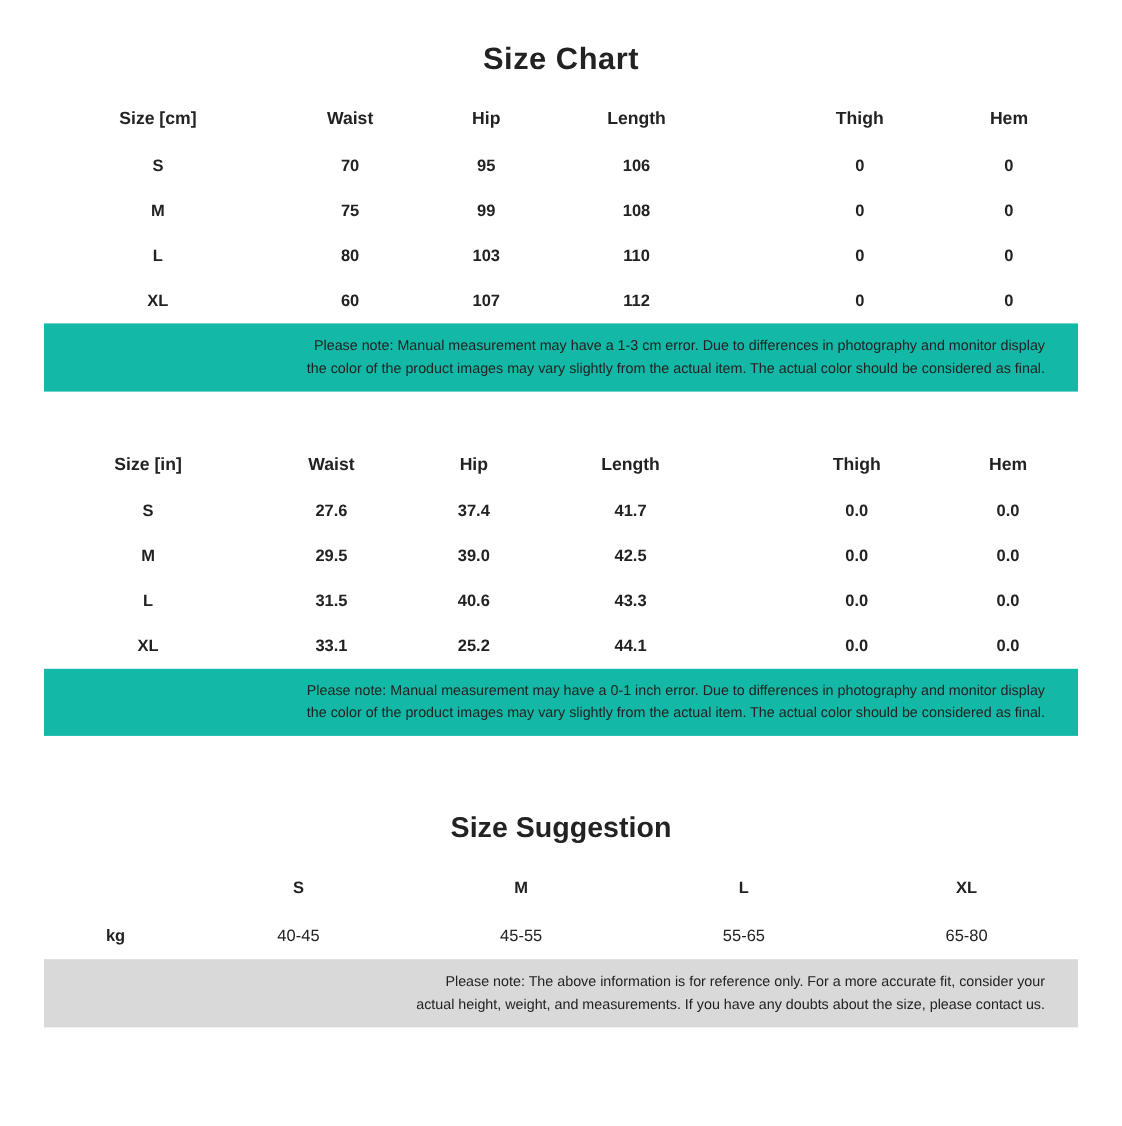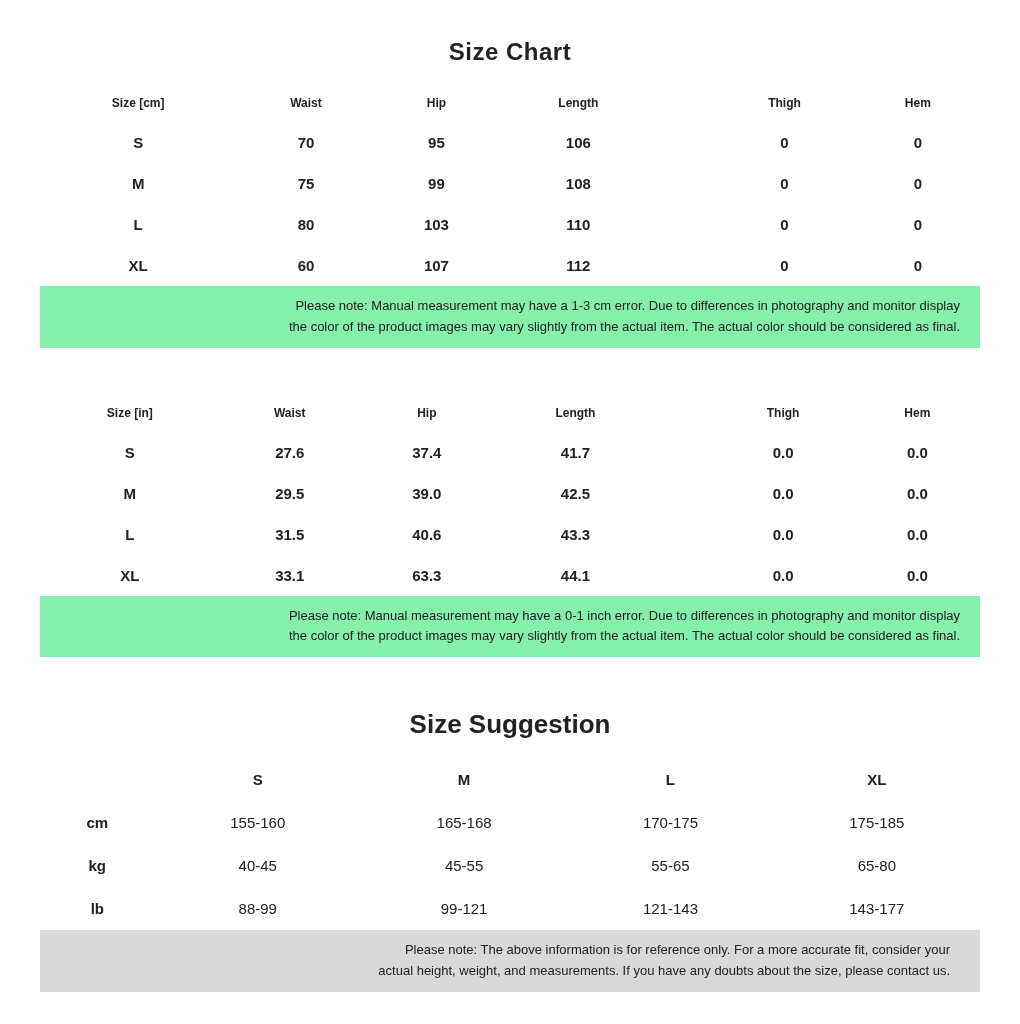--- a/index.html
+++ b/index.html
@@ -6,54 +6,54 @@
     body {
       font-family: Arial, sans-serif;
       background: #fff;
       width: 1020px;
       min-height: 1024px;
       padding: 20px 40px;
       color: #222;
     }
     h1 {
       text-align: center;
-      font-size: 24px;
+      font-size: 28px;
       font-weight: bold;
       margin: 18px 0 18px 0;
       letter-spacing: 0.5px;
     }
     h2 {
       text-align: center;
       font-size: 26px;
       font-weight: bold;
-      margin: 6px 0 18px 0;
+      margin: 22px 0 18px 0;
     }
     .size-table {
       width: 100%;
       border-collapse: collapse;
       margin-bottom: 0;
     }
     .size-table th, .size-table td {
       padding: 12px 10px;
       text-align: center;
       font-size: 15px;
     }
     .size-table th {
       font-weight: bold;
-      font-size: 12px;
+      font-size: 16px;
     }
     .size-table td {
       font-weight: bold;
     }
     .size-table .row-size {
       font-weight: bold;
     }
     .note-row {
-      background: #86efac;
-      padding: 10px 20px;
+      background: #14b8a6;
+      padding: 10px 30px;
       font-size: 13px;
       color: #222;
       text-align: right;
       line-height: 1.6;
       margin-bottom: 28px;
     }
     .table-section {
       margin-bottom: 0;
     }
     .suggestion-table {
@@ -188,21 +188,21 @@
     <td>31.5</td>
     <td>40.6</td>
     <td>43.3</td>
     <td></td>
     <td>0.0</td>
     <td>0.0</td>
   </tr>
         <tr>
     <td class="row-size">XL</td>
     <td>33.1</td>
-    <td>63.3</td>
+    <td>25.2</td>
     <td>44.1</td>
     <td></td>
     <td>0.0</td>
     <td>0.0</td>
   </tr>
       </tbody>
   </table>
   <div class="note-row">
     Please note: Manual measurement may have a 0-1 inch error. Due to differences in photography and monitor display<br>
     the color of the product images may vary slightly from the actual item. The actual color should be considered as final.
@@ -217,39 +217,25 @@
   <thead>
     <tr>
       <th></th>
       <th>S</th>
       <th>M</th>
       <th>L</th>
       <th>XL</th>
     </tr>
   </thead>
   <tbody id="suggestion-tbody">
-  <tr>
-    <td class="row-label">cm</td>
-    <td>155-160</td>
-    <td>165-168</td>
-    <td>170-175</td>
-    <td>175-185</td>
-  </tr>
       <tr>
     <td class="row-label">kg</td>
     <td>40-45</td>
     <td>45-55</td>
     <td>55-65</td>
     <td>65-80</td>
   </tr>
-      <tr>
-    <td class="row-label">lb</td>
-    <td>88-99</td>
-    <td>99-121</td>
-    <td>121-143</td>
-    <td>143-177</td>
-  </tr>
     </tbody>
 </table>
 <div class="note-final">
   Please note: The above information is for reference only. For a more accurate fit, consider your<br>
   actual height, weight, and measurements. If you have any doubts about the size, please contact us.
 </div>
 
 </body></html>

